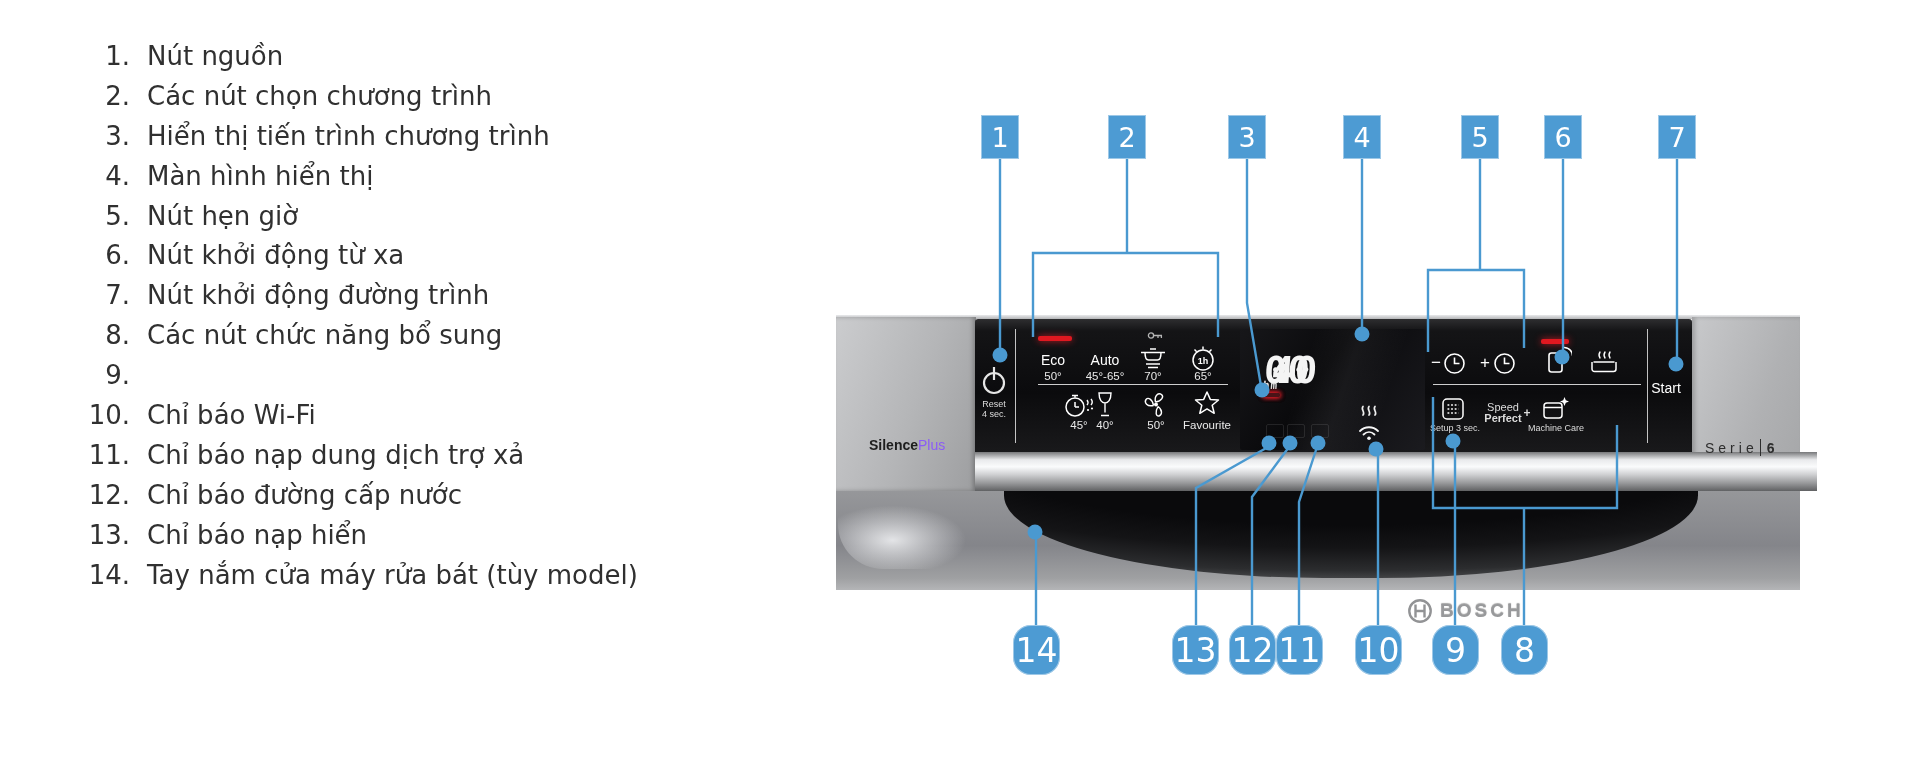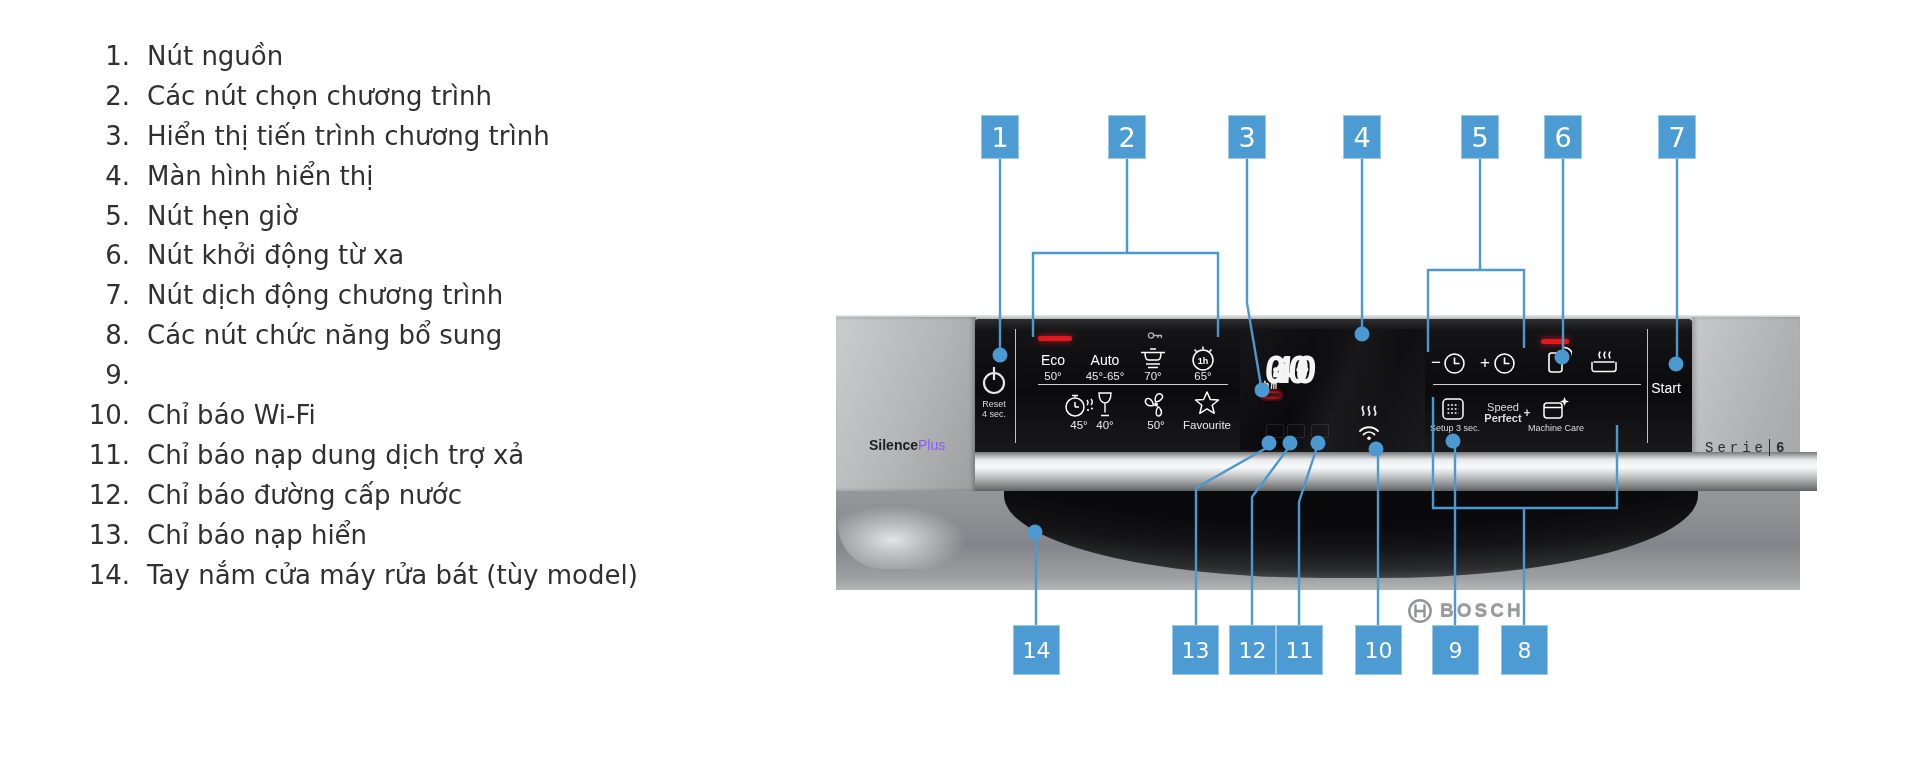--- a/index.html
+++ b/index.html
@@ -35,21 +35,21 @@
     background:radial-gradient(115% 175% at 50% -45%,#0a0a0c 48%,#141416 63%,#2c2d2f 78%,#6f7072 93%,#9b9c9e 100%);}
   .lip-highlight{position:absolute;left:170px;top:14px;width:170px;height:64px;
     border-radius:0 0 0 45px;
     background:radial-gradient(60% 75% at 32% 55%,rgba(244,245,247,.85),rgba(244,245,247,0) 72%);}
 
   .silenceplus{position:absolute;left:33px;top:122px;font-size:14px;color:#1d1d1d;
     font-family:"Liberation Sans",sans-serif;white-space:nowrap;}
   .silenceplus b{font-weight:bold;}
   .silenceplus .lite{color:#8b5cf6;}
   .serie{position:absolute;left:869px;top:124px;font-size:14px;color:#2d2d2d;
-    font-family:Liberation Mono, monospace;letter-spacing:4px;white-space:nowrap;display:flex;align-items:center;}
+    font-family:Liberation Sans, sans-serif;letter-spacing:4px;white-space:nowrap;display:flex;align-items:center;}
   .serie .bar{display:inline-block;width:1px;height:17px;background:#2d2d2d;margin:0 6px 0 2px;}
   .serie b{font-weight:bold;letter-spacing:0;}
 
   .bosch{position:absolute;left:432px;top:144px;height:30px;display:flex;align-items:center;gap:7px;}
   .bosch-text{font-family:"Liberation Sans",sans-serif;font-weight:bold;font-size:19px;
     letter-spacing:3px;color:#98999b;
     text-shadow:0 1px 1px rgba(255,255,255,.55),0 -1px 1px rgba(0,0,0,.35);}
 
   
   .cpanel *{position:absolute;}
@@ -80,21 +80,21 @@
   .fn-sign{font-family:"Liberation Sans",sans-serif;color:#fff;font-size:17px;}
 
   .start-label{font-family:"Liberation Sans",sans-serif;color:#fff;font-size:14px;
     transform:translateX(-50%);}
 
   
   .co{position:absolute;background:#4d9bd3;color:#ffffff;display:flex;align-items:center;
     justify-content:center;font-family:"DejaVu Sans",sans-serif;font-weight:normal;
     box-shadow:inset 0 0 0 1px rgba(255,255,255,.45);z-index:7;}
   .co-top{width:38px;height:44px;top:115px;font-size:27px;}
-  .co-bot{width:47px;height:50px;top:625px;font-size:22px;}
+  .co-bot{width:47px;height:50px;top:625px;font-size:33px;border-radius:18px;}
   .lines-overlay{position:absolute;left:0;top:0;z-index:6;pointer-events:none;}
 </style>
 </head>
 <body>
 
 <div class="legend">
   <div class="legend-item">
       <span class="legend-num">1.</span>
       <span class="legend-text">Nút nguồn</span>
     </div>
@@ -113,21 +113,21 @@
   <div class="legend-item">
       <span class="legend-num">5.</span>
       <span class="legend-text">Nút hẹn giờ</span>
     </div>
   <div class="legend-item">
       <span class="legend-num">6.</span>
       <span class="legend-text">Nút khởi động từ xa</span>
     </div>
   <div class="legend-item">
       <span class="legend-num">7.</span>
-      <span class="legend-text">Nút dịch động chương trình</span>
+      <span class="legend-text">Nút khởi động đường trình</span>
     </div>
   <div class="legend-item">
       <span class="legend-num">8.</span>
       <span class="legend-text">Các nút chức năng bổ sung</span>
     </div>
   <div class="legend-item">
       <span class="legend-num">9.</span>
     </div>
   <div class="legend-item">
       <span class="legend-num">10.</span>

